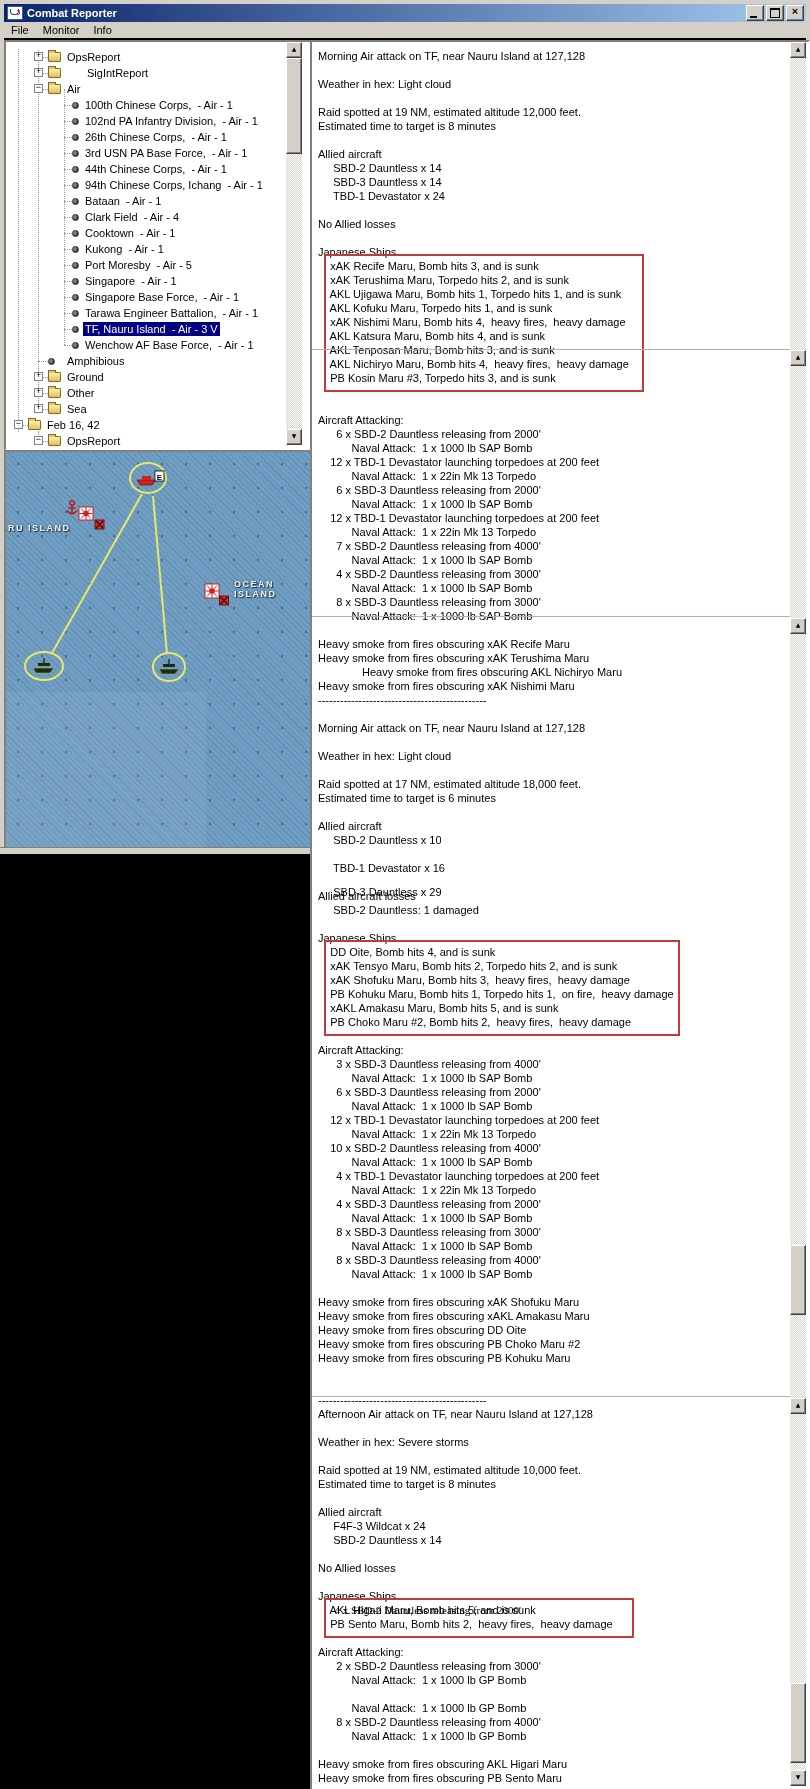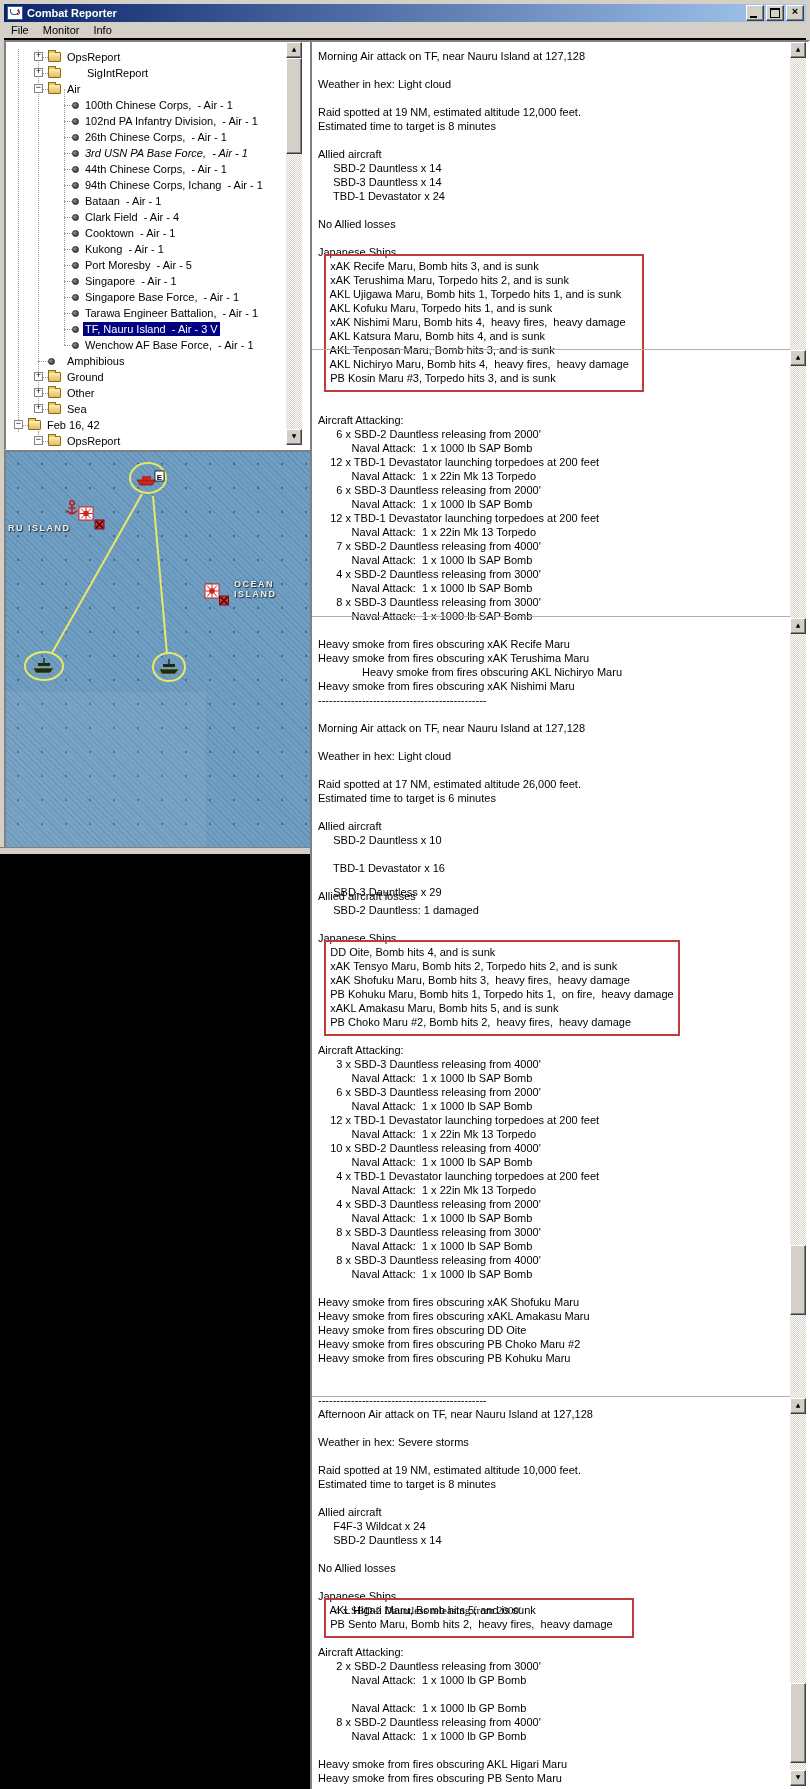--- a/index.html
+++ b/index.html
@@ -137,21 +137,21 @@
       <span class="lbl" style="left: 79px;">102nd PA Infantry Division,  - Air - 1</span>
     </div>
     <div class="trow" style="top: 80px;">
       <div class="stub" style="left: 60px; width: 8px;"></div>
       <div class="bullet" style="left: 68px;"></div>
       <span class="lbl" style="left: 79px;">26th Chinese Corps,  - Air - 1</span>
     </div>
     <div class="trow" style="top: 96px;">
       <div class="stub" style="left: 60px; width: 8px;"></div>
       <div class="bullet" style="left: 68px;"></div>
-      <span class="lbl" style="left: 79px; font-style: italic;">3rd USN PA Base Force,  - Air - 1</span>
+      <span class="lbl" style="left: 79px;">3rd USN PA Base Force,  - Air - 1</span>
     </div>
     <div class="trow" style="top: 112px;">
       <div class="stub" style="left: 60px; width: 8px;"></div>
       <div class="bullet" style="left: 68px;"></div>
       <span class="lbl" style="left: 79px;">44th Chinese Corps,  - Air - 1</span>
     </div>
     <div class="trow" style="top: 128px;">
       <div class="stub" style="left: 60px; width: 8px;"></div>
       <div class="bullet" style="left: 68px;"></div>
       <span class="lbl" style="left: 79px;">94th Chinese Corps, Ichang  - Air - 1</span>
@@ -368,21 +368,21 @@
     <div class="rl" style="top: 588px;">Heavy smoke from fires obscuring xAK Recife Maru</div>
     <div class="rl" style="top: 602px;">Heavy smoke from fires obscuring xAK Terushima Maru</div>
     <div class="rl" style="top: 616px; margin-left: 44px;">Heavy smoke from fires obscuring AKL Nichiryo Maru</div>
     <div class="rl" style="top: 630px;">Heavy smoke from fires obscuring xAK Nishimi Maru</div>
     <div class="rl" style="top: 644px;">----------------------------------------------</div>
     <div class="rl" style="top: 658px;"></div>
     <div class="rl" style="top: 672px;">Morning Air attack on TF, near Nauru Island at 127,128</div>
     <div class="rl" style="top: 686px;"></div>
     <div class="rl" style="top: 700px;">Weather in hex: Light cloud</div>
     <div class="rl" style="top: 714px;"></div>
-    <div class="rl" style="top: 728px;">Raid spotted at 17 NM, estimated altitude 26,000 feet.</div>
+    <div class="rl" style="top: 728px;">Raid spotted at 17 NM, estimated altitude 18,000 feet.</div>
     <div class="rl" style="top: 742px;">Estimated time to target is 6 minutes</div>
     <div class="rl" style="top: 756px;"></div>
     <div class="rl" style="top: 770px;">Allied aircraft</div>
     <div class="rl" style="top: 784px;">     SBD-2 Dauntless x 10</div>
     <div class="rl" style="top: 798px; margin-top: 38px;">     SBD-3 Dauntless x 29</div>
     <div class="rl" style="top: 812px;">     TBD-1 Devastator x 16</div>
     <div class="rl" style="top: 826px;"></div>
     <div class="rl" style="top: 840px;">Allied aircraft losses</div>
     <div class="rl" style="top: 854px;">     SBD-2 Dauntless: 1 damaged</div>
     <div class="rl" style="top: 868px;"></div>

